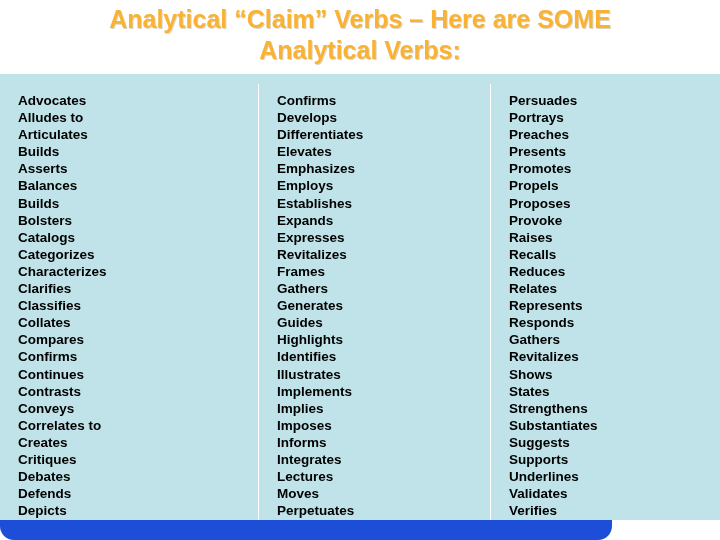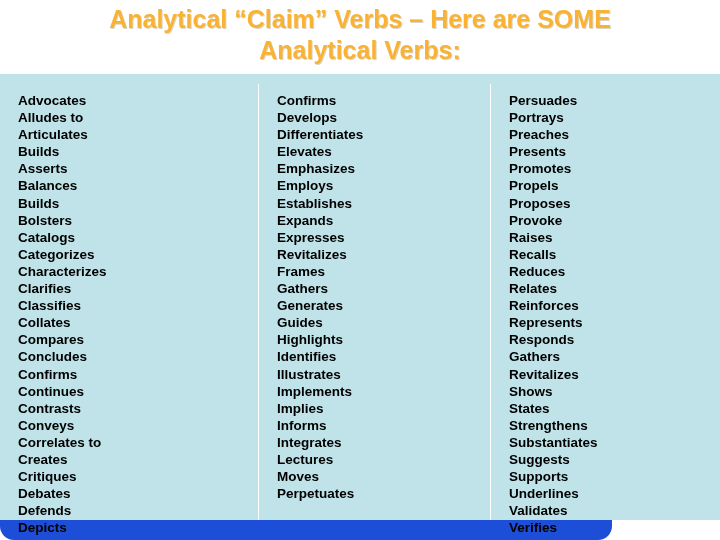--- a/index.html
+++ b/index.html
@@ -111,21 +111,20 @@
         <li>Balances</li>
         <li>Builds</li>
         <li>Bolsters</li>
         <li>Catalogs</li>
         <li>Categorizes</li>
         <li>Characterizes</li>
         <li>Clarifies</li>
         <li>Classifies</li>
         <li>Collates</li>
         <li>Compares</li>
-        <li>Concludes</li>
         <li>Confirms</li>
         <li>Continues</li>
         <li>Contrasts</li>
         <li>Conveys</li>
         <li>Correlates to</li>
         <li>Creates</li>
         <li>Critiques</li>
         <li>Debates</li>
         <li>Defends</li>
         <li>Depicts</li>
@@ -146,20 +145,21 @@
         <li>Revitalizes</li>
         <li>Frames</li>
         <li>Gathers</li>
         <li>Generates</li>
         <li>Guides</li>
         <li>Highlights</li>
         <li>Identifies</li>
         <li>Illustrates</li>
         <li>Implements</li>
         <li>Implies</li>
+        <li>Imposes</li>
         <li>Informs</li>
         <li>Integrates</li>
         <li>Lectures</li>
         <li>Moves</li>
         <li>Perpetuates</li>
       </ul>
     </div>
 
     <div class="col col-2">
       <ul>
@@ -168,21 +168,20 @@
         <li>Preaches</li>
         <li>Presents</li>
         <li>Promotes</li>
         <li>Propels</li>
         <li>Proposes</li>
         <li>Provoke</li>
         <li>Raises</li>
         <li>Recalls</li>
         <li>Reduces</li>
         <li>Relates</li>
-        <li>Reinforces</li>
         <li>Represents</li>
         <li>Responds</li>
         <li>Gathers</li>
         <li>Revitalizes</li>
         <li>Shows</li>
         <li>States</li>
         <li>Strengthens</li>
         <li>Substantiates</li>
         <li>Suggests</li>
         <li>Supports</li>

